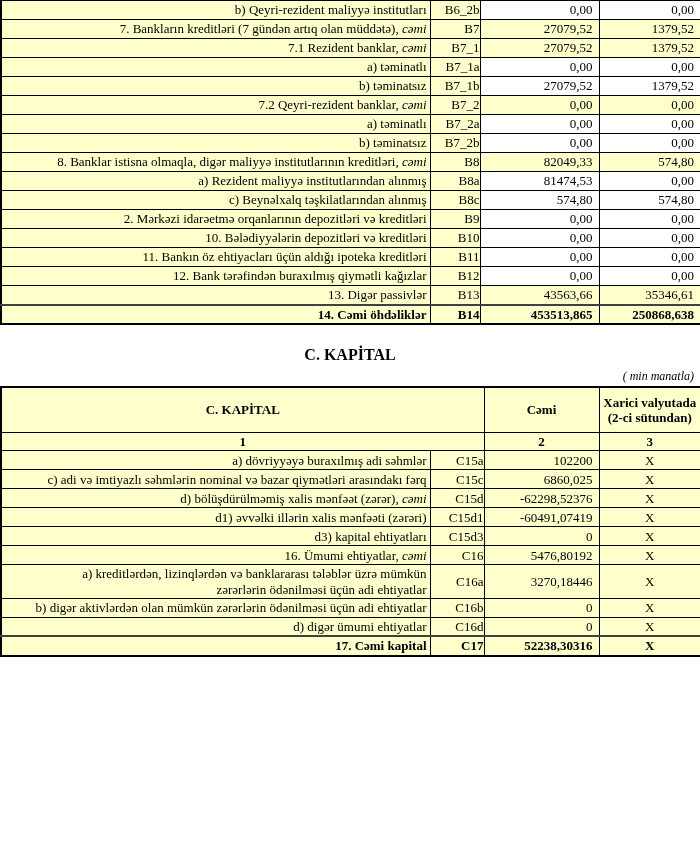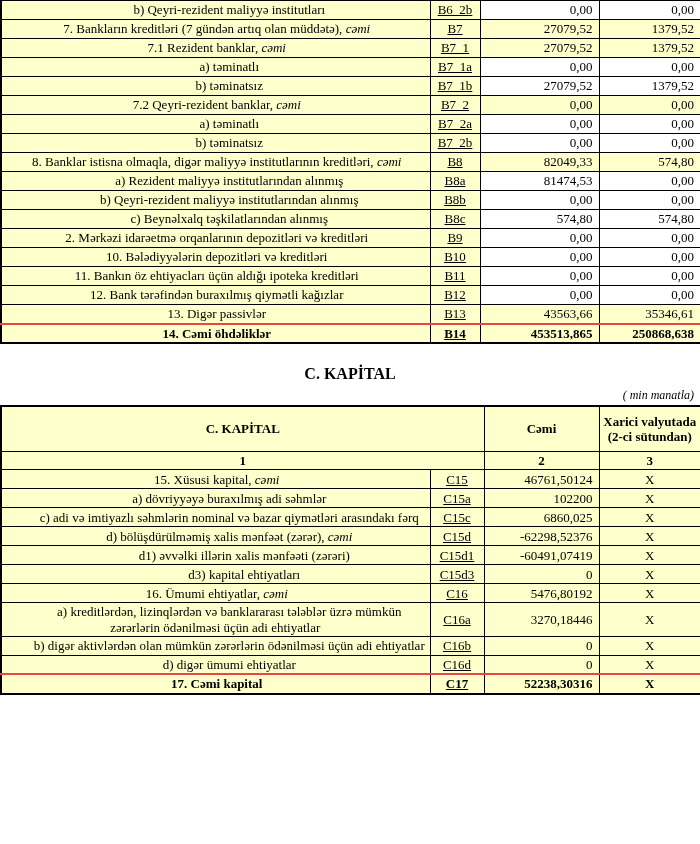--- a/index.html
+++ b/index.html
@@ -13,30 +13,30 @@
   #t2{border:2px solid #000;}
   td,th{
     border:1px solid #000;
     background:#FFFFCC;
     font-size:13px;line-height:1.18;
     vertical-align:middle;
     padding:0;overflow:hidden;
   }
   #t1 tbody tr{height:19px;}
   #t2 tbody tr{height:19px;}
-  .lab{padding:1px 3px 1px 2px;text-align:center;}
+  .lab{padding:1px 3px 1px 2px;text-align:right;}
   .lvl0{text-indent:3px;}
   .lvl1{text-indent:28px;}
   .lvl2{text-indent:58px;margin-top:14px;}
-  .code{text-align:center;text-decoration:underline;}
+  .code{text-align:right;}
   .num{text-align:right;padding-right:6px;}
   .xc{text-align:center;padding-right:0;}
   .white{background:#FFFFFF;}
   tr.bold td{font-weight:bold;}
-  tr.thick-top td{border-top:2px solid #ef4444;}
+  tr.thick-top td{border-top:2px solid #404040;}
   #t2 thead th{font-weight:bold;text-align:center;}
   #t2 thead .hmain{height:46px;}
   #t2 thead .hnum th{height:17px;}
   .section-title{
     margin-top:21px;margin-bottom:0;
     text-align:center;font-weight:bold;font-size:16px;
   }
   .unit-note{
     margin:5px 6px 2px 0;
     text-align:right;font-style:italic;font-size:12px;
@@ -105,26 +105,20 @@
       <tr>
         <td class="lab lvl0"><span>8. Banklar istisna olmaqla, digər maliyyə institutlarının kreditləri, </span><i>cəmi</i></td>
         <td class="code">B8</td>
         <td class="num">82049,33</td>
         <td class="num">574,80</td>
       </tr>
       <tr>
         <td class="lab lvl1"><span>a) Rezident maliyyə institutlarından alınmış</span></td>
         <td class="code">B8a</td>
         <td class="num white">81474,53</td>
-        <td class="num white">0,00</td>
-      </tr>
-      <tr>
-        <td class="lab lvl1"><span>b) Qeyri-rezident maliyyə institutlarından alınmış</span></td>
-        <td class="code">B8b</td>
-        <td class="num white">0,00</td>
         <td class="num white">0,00</td>
       </tr>
       <tr>
         <td class="lab lvl1"><span>c) Beynəlxalq təşkilatlarından alınmış</span></td>
         <td class="code">B8c</td>
         <td class="num white">574,80</td>
         <td class="num white">574,80</td>
       </tr>
       <tr>
         <td class="lab lvl0"><span>2. Mərkəzi idarəetmə orqanlarının depozitləri və kreditləri</span></td>
@@ -182,26 +176,20 @@
       <th>Xarici valyutada (2-ci sütundan)</th>
     </tr>
     <tr class="hnum">
       <th colspan="2">1</th>
       <th>2</th>
       <th>3</th>
     </tr>
   </thead>
   <tbody>
       <tr>
-        <td class="lab lvl0"><span>15. Xüsusi kapital, </span><i>cəmi</i></td>
-        <td class="code">C15</td>
-        <td class="num">46761,50124</td>
-        <td class="num xc">X</td>
-      </tr>
-      <tr>
         <td class="lab lvl1"><span>a) dövriyyəyə buraxılmış adi səhmlər</span></td>
         <td class="code">C15a</td>
         <td class="num">102200</td>
         <td class="num xc">X</td>
       </tr>
       <tr>
         <td class="lab lvl1"><span>c) adi və imtiyazlı səhmlərin nominal və bazar qiymətləri arasındakı fərq</span></td>
         <td class="code">C15c</td>
         <td class="num">6860,025</td>
         <td class="num xc">X</td>

